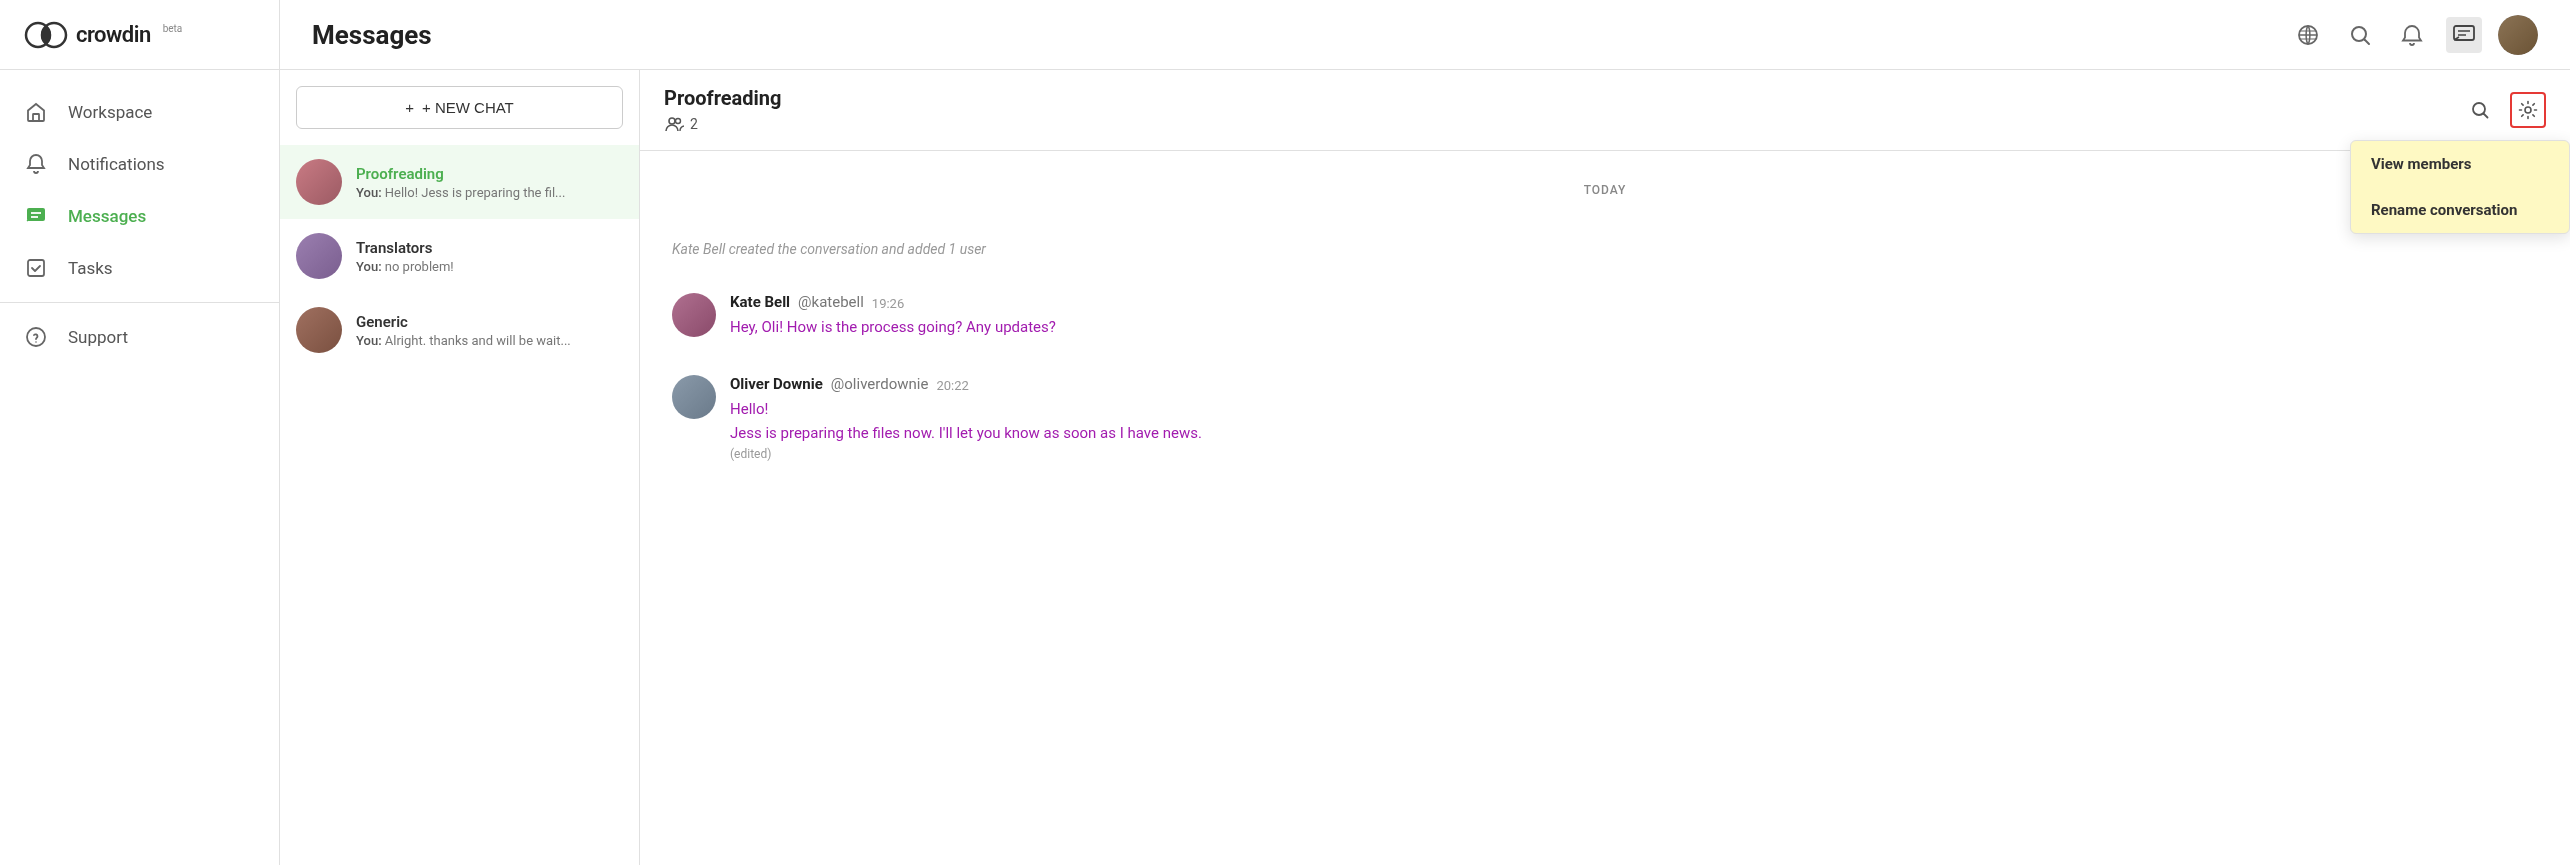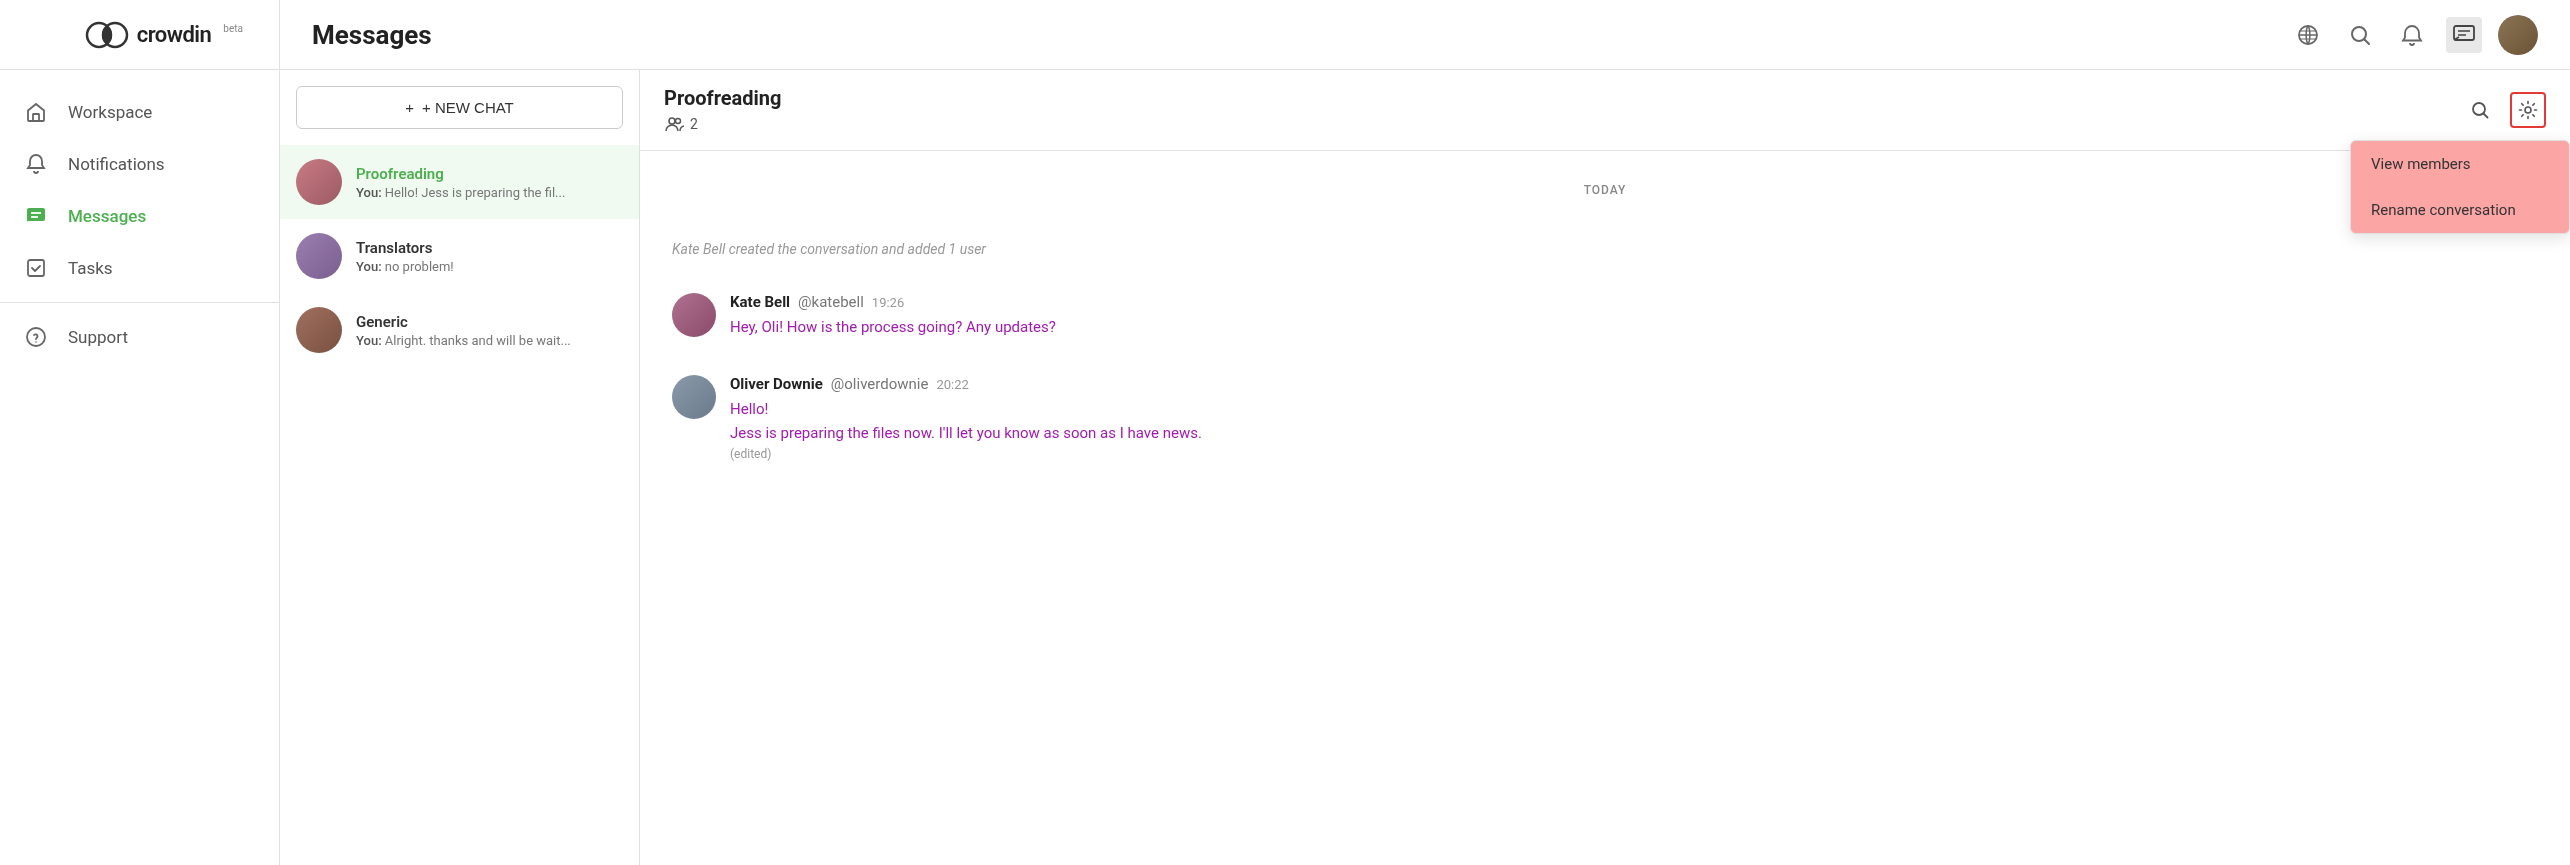--- a/index.html
+++ b/index.html
@@ -10,24 +10,23 @@
       width: 280px;
       min-width: 280px;
       background: #fff;
       border-right: 1px solid #e0e0e0;
       display: flex;
       flex-direction: column;
     }
     .sidebar-logo {
       display: flex;
       align-items: center;
-      padding: 18px 36px;
+      padding: 18px 24px;
       height: 70px;
       border-bottom: 1px solid #e0e0e0;
-      justify-content: flex-end;
     }
     .logo-icon {
       width: 44px;
       height: 44px;
       margin-right: 8px;
     }
     .logo-text {
       font-size: 22px;
       font-weight: 600;
       color: #222;
@@ -270,21 +269,21 @@
     .msg-avatar {
       width: 44px;
       height: 44px;
       border-radius: 50%;
       overflow: hidden;
       flex-shrink: 0;
     }
     .msg-content {}
     .msg-header {
       display: flex;
-      align-items: center;
+      align-items: flex-end;
       gap: 8px;
       margin-bottom: 4px;
     }
     .msg-name {
       font-size: 15px;
       font-weight: 700;
       color: #222;
     }
     .msg-handle {
       font-size: 15px;
@@ -303,26 +302,27 @@
       font-size: 12px;
       color: #999;
       margin-top: 2px;
     }
 
     
     .dropdown-menu {
       position: absolute;
       top: 70px;
       right: 0;
-      background: #fca5a5;
+      background: #fef9c3;
       border: 1px solid #e0e0e0;
       border-radius: 6px;
       box-shadow: 0 4px 16px rgba(0,0,0,0.12);
       min-width: 220px;
       z-index: 100;
+      font-weight: bold;
     }
     .dropdown-item {
       padding: 14px 20px;
       font-size: 15px;
       color: #333;
       cursor: pointer;
       transition: background 0.15s;
     }
 
     

